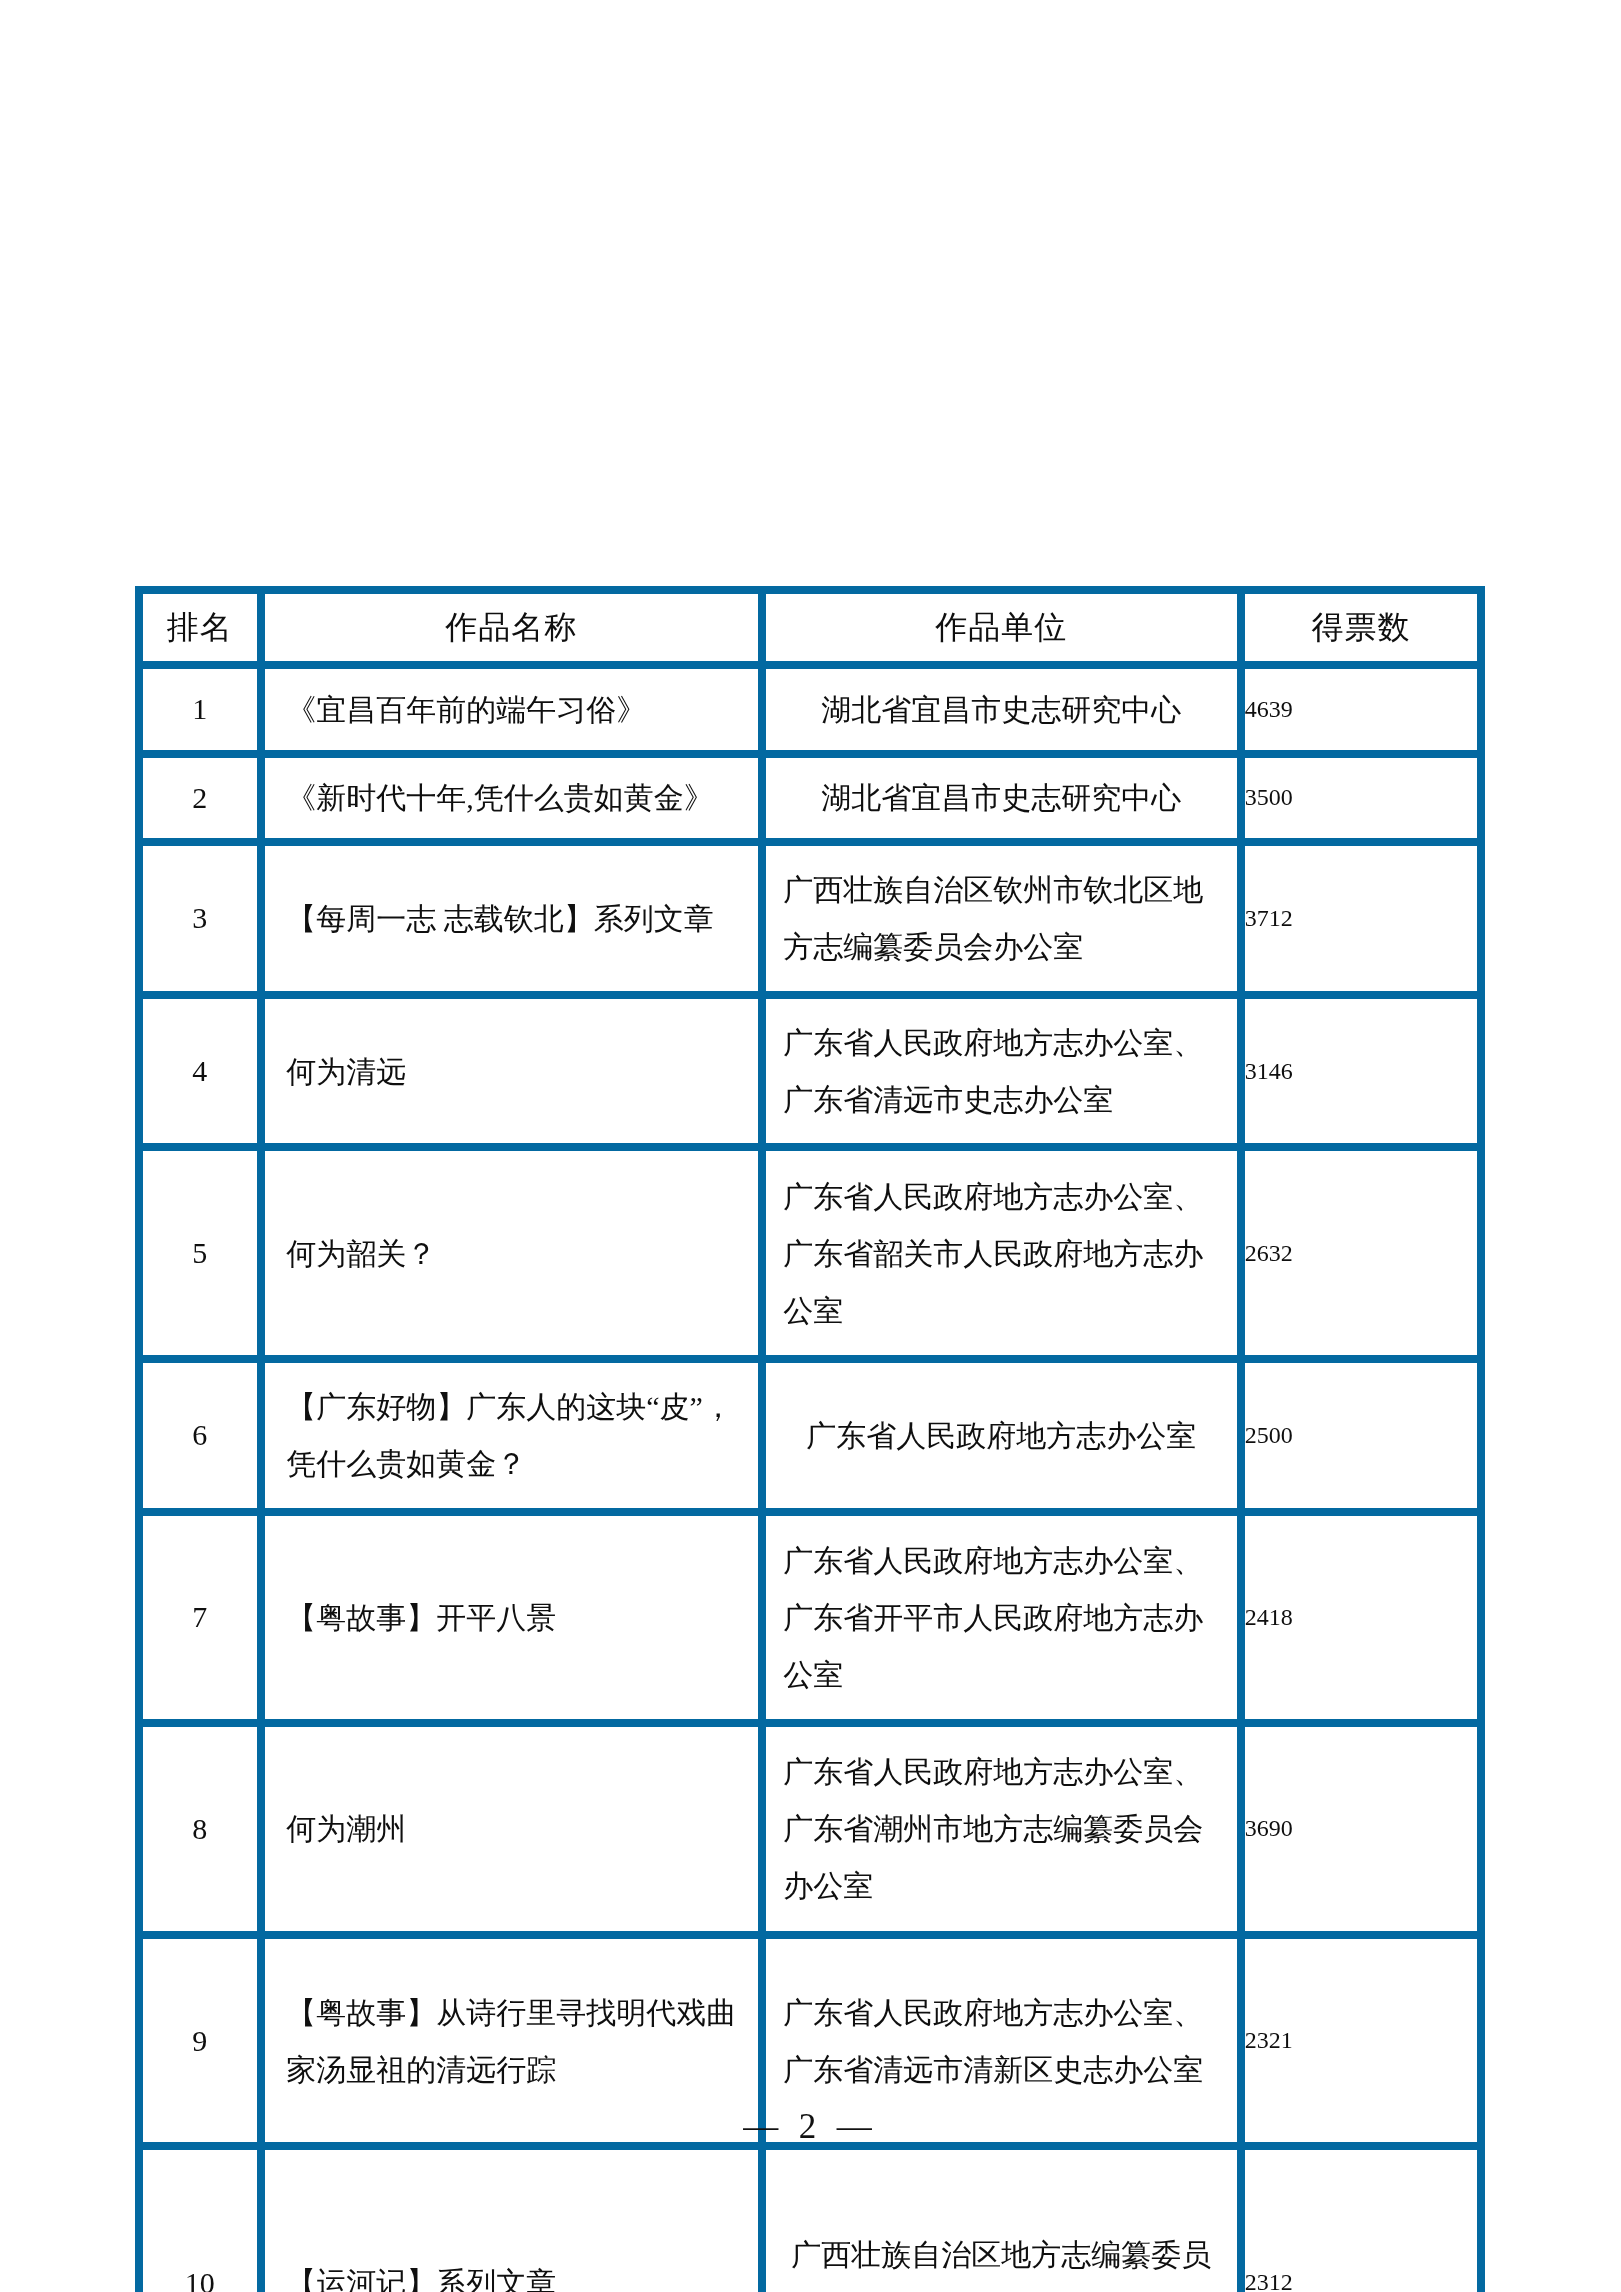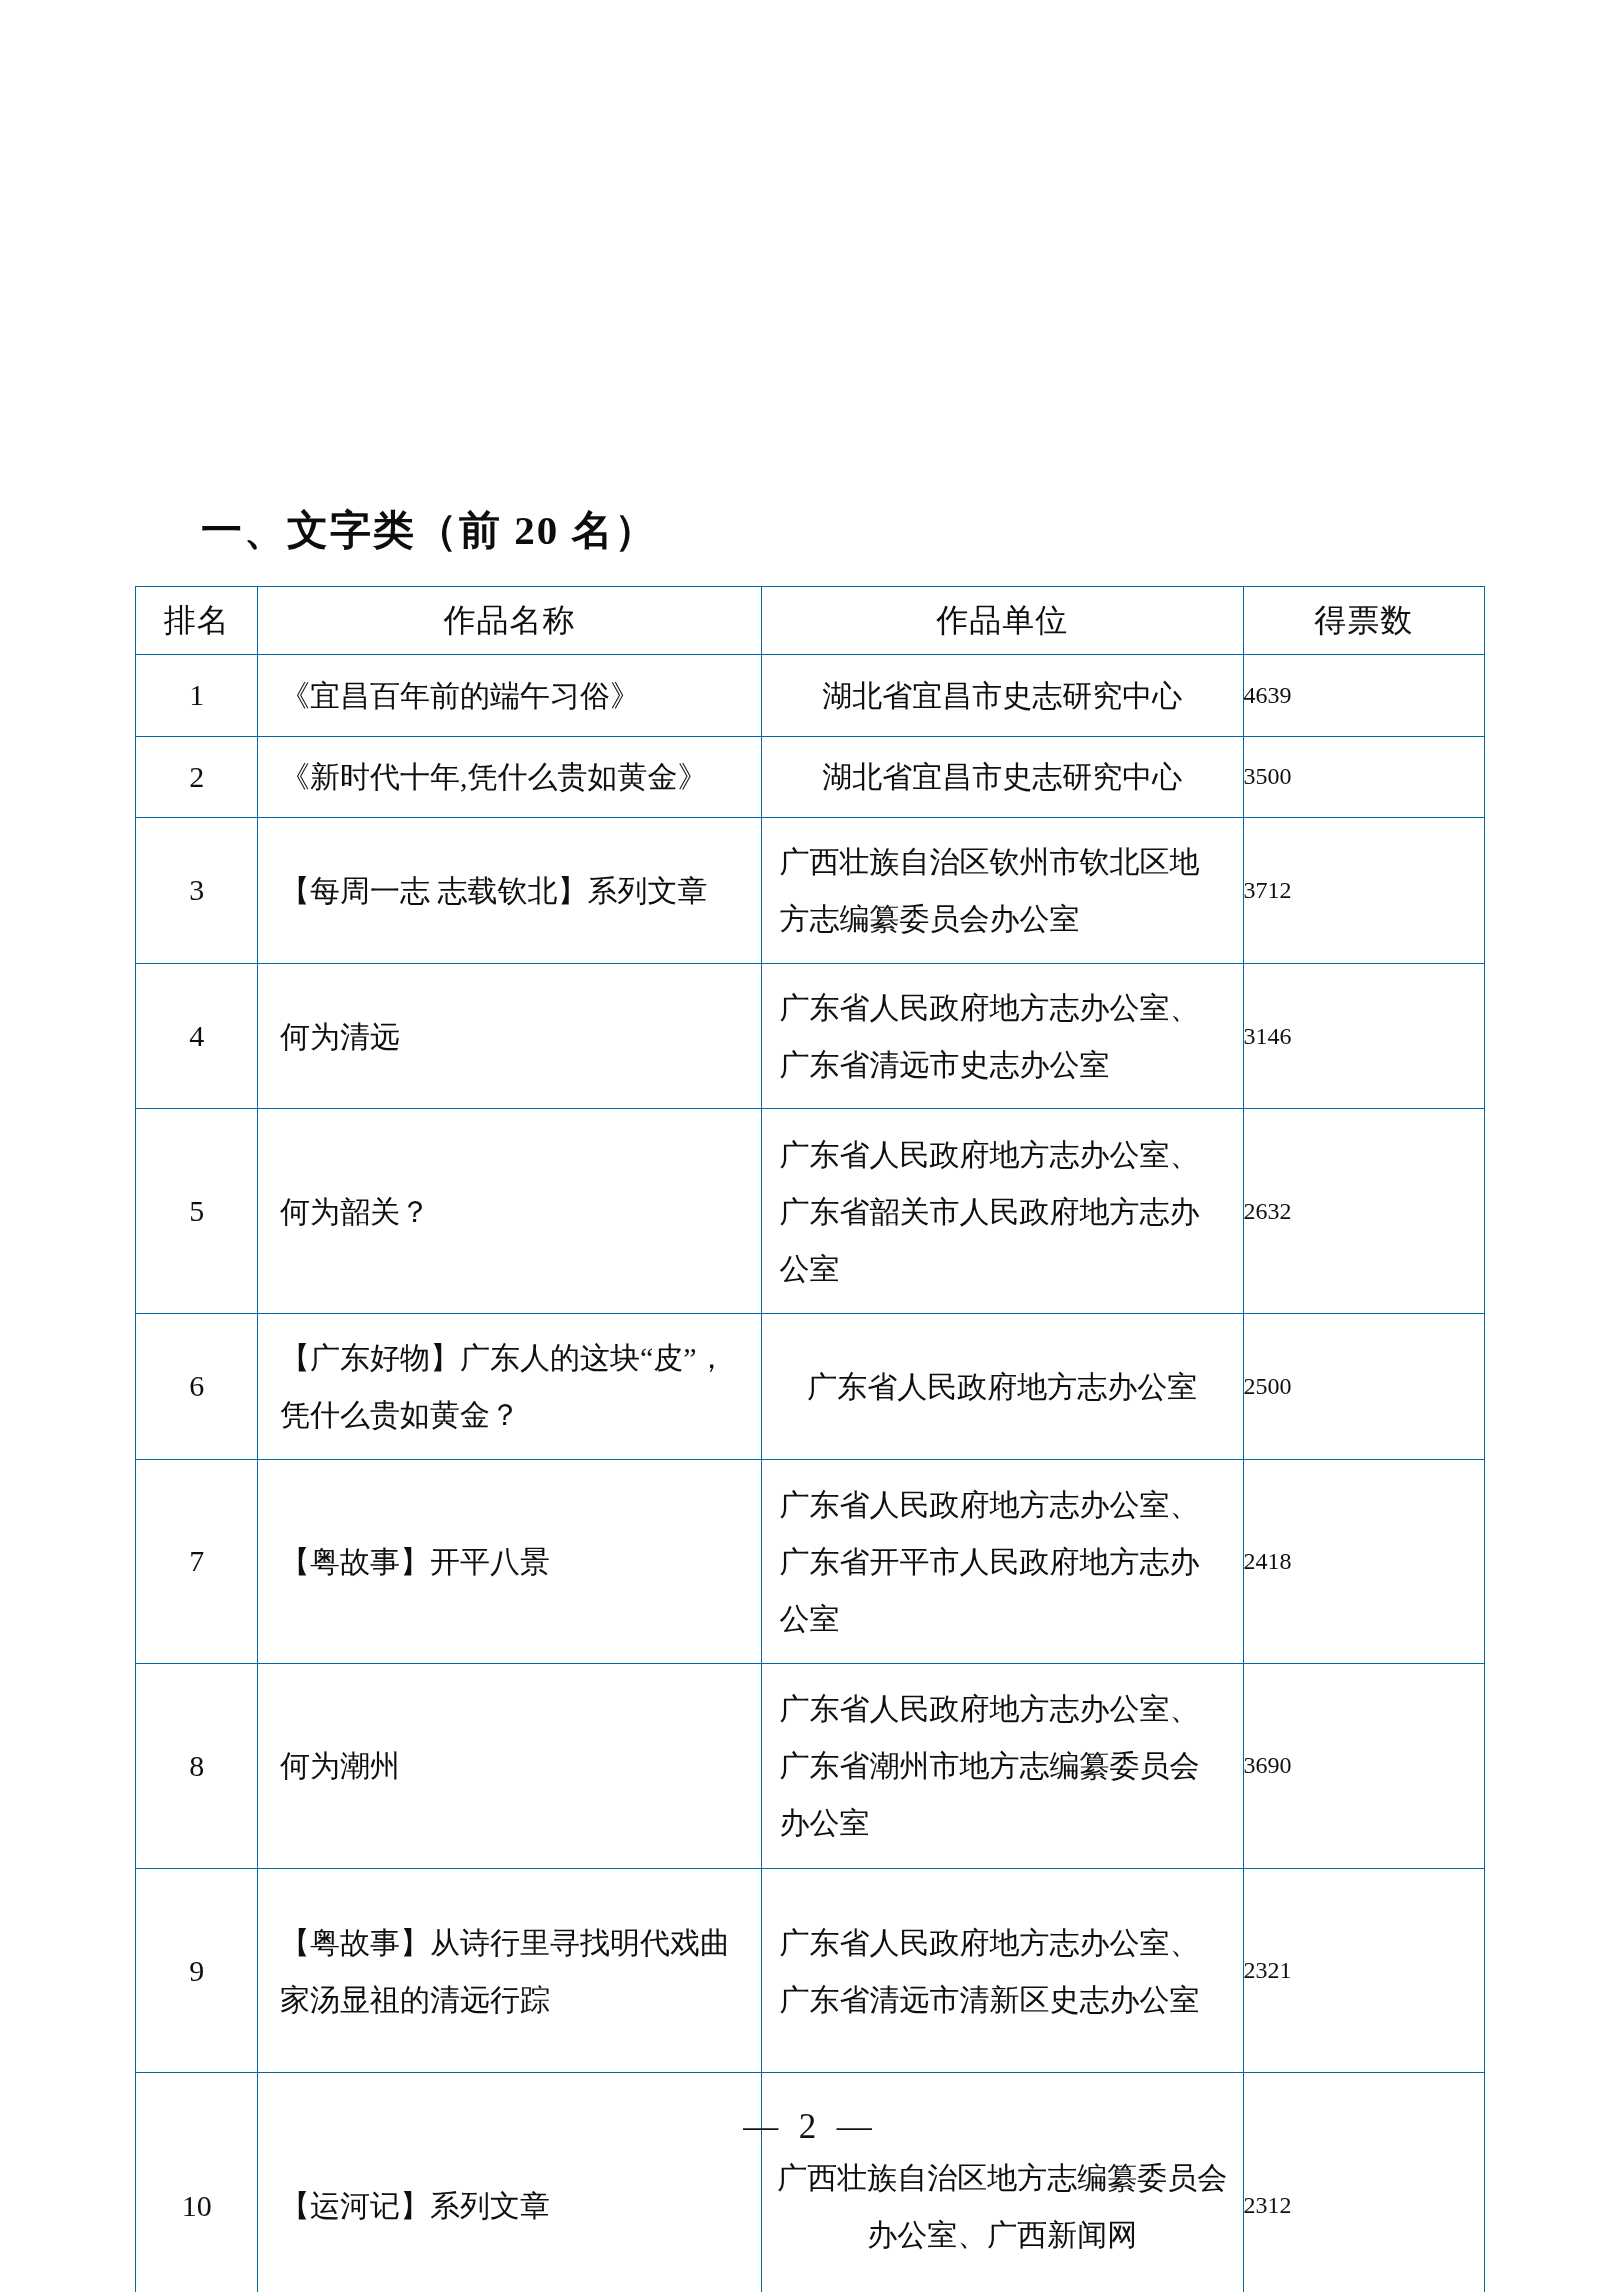--- a/index.html
+++ b/index.html
@@ -45,21 +45,21 @@
     left: 135px;
     top: 586px;
     width: 1350px;
     border-collapse: collapse;
     table-layout: fixed;
     font-size: 30px;
     color: #0f0f0f;
   }
   .vote-table th,
   .vote-table td {
-    border: 1px solid #0369a1;
+    border: 8px solid #0369a1;
     padding: 0;
     vertical-align: middle;
   }
   .vote-table thead th {
     height: 67px;
     font-weight: normal;
     font-size: 32px;
     text-align: center;
     letter-spacing: 1px;
   }
@@ -113,21 +113,20 @@
     letter-spacing: 5.9px;
     color: #111111;
   }
 </style>
 </head>
 <body>
 
 <div class="page">
 
 
-  <div class="section-heading">一、文字类（前 20 名）</div>
 
   <table class="vote-table">
     <colgroup>
       <col class="col-rank">
       <col class="col-title">
       <col class="col-unit">
       <col class="col-votes">
     </colgroup>
     <thead>
       <tr>

